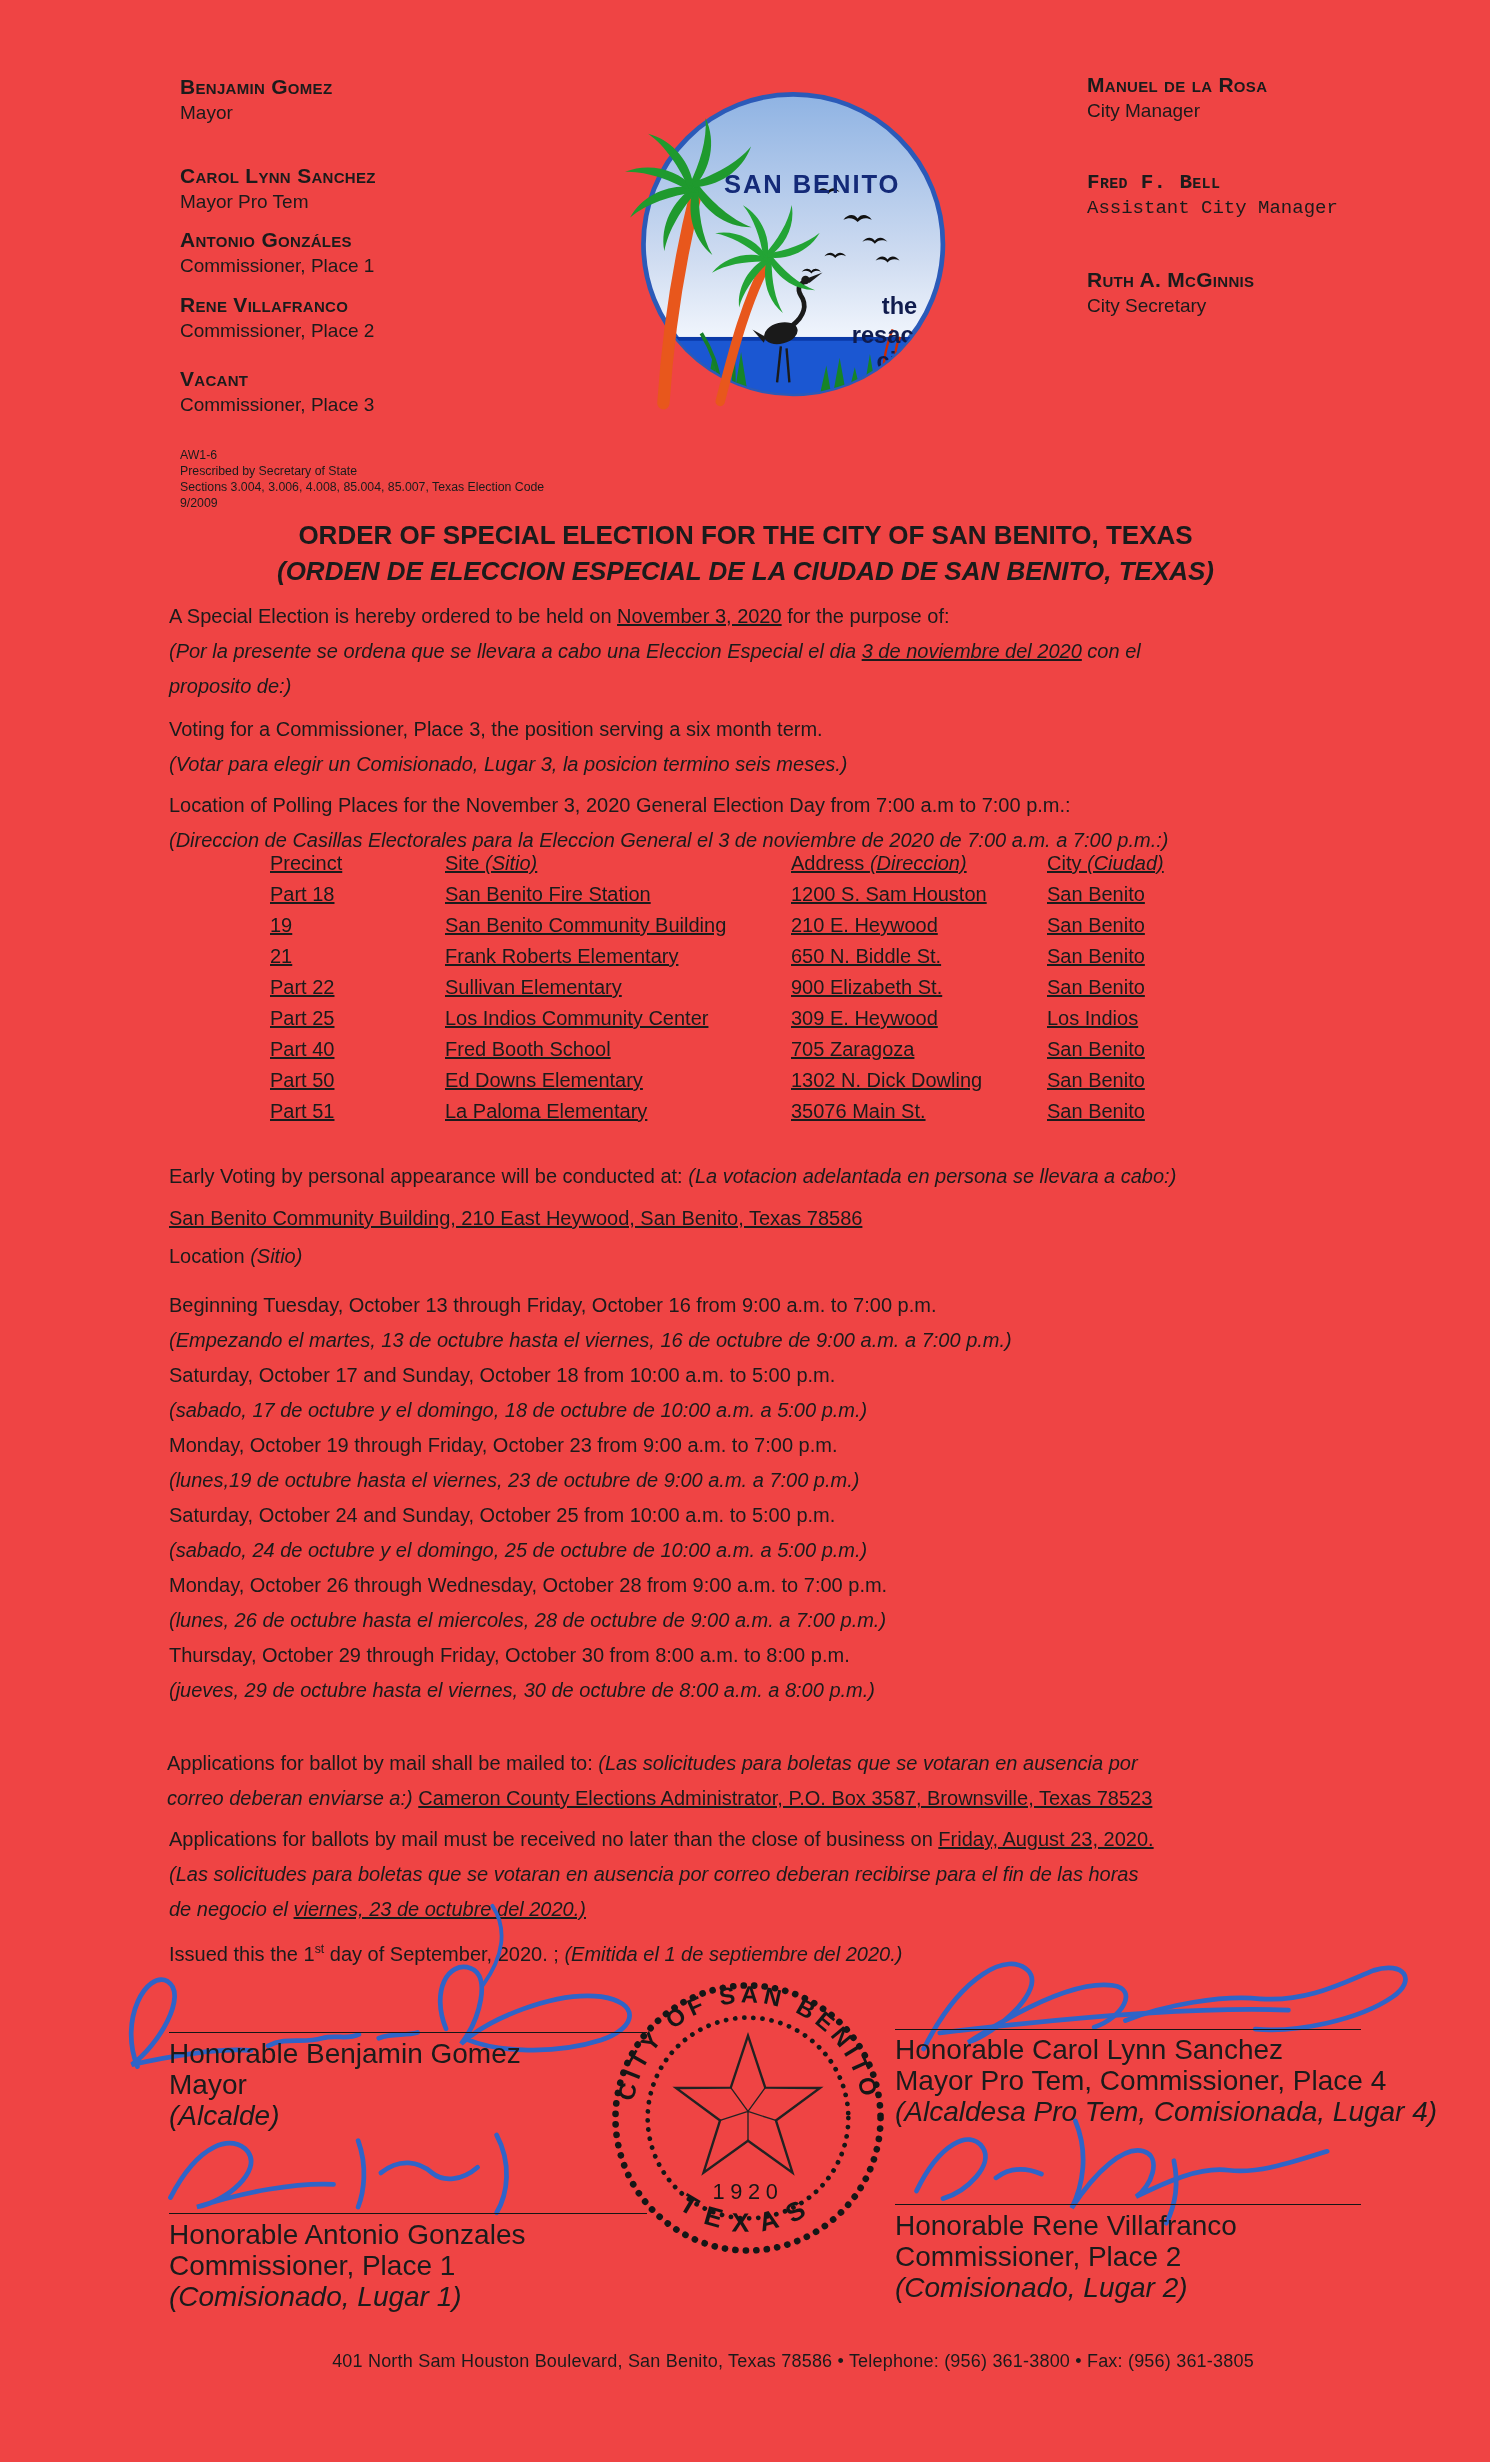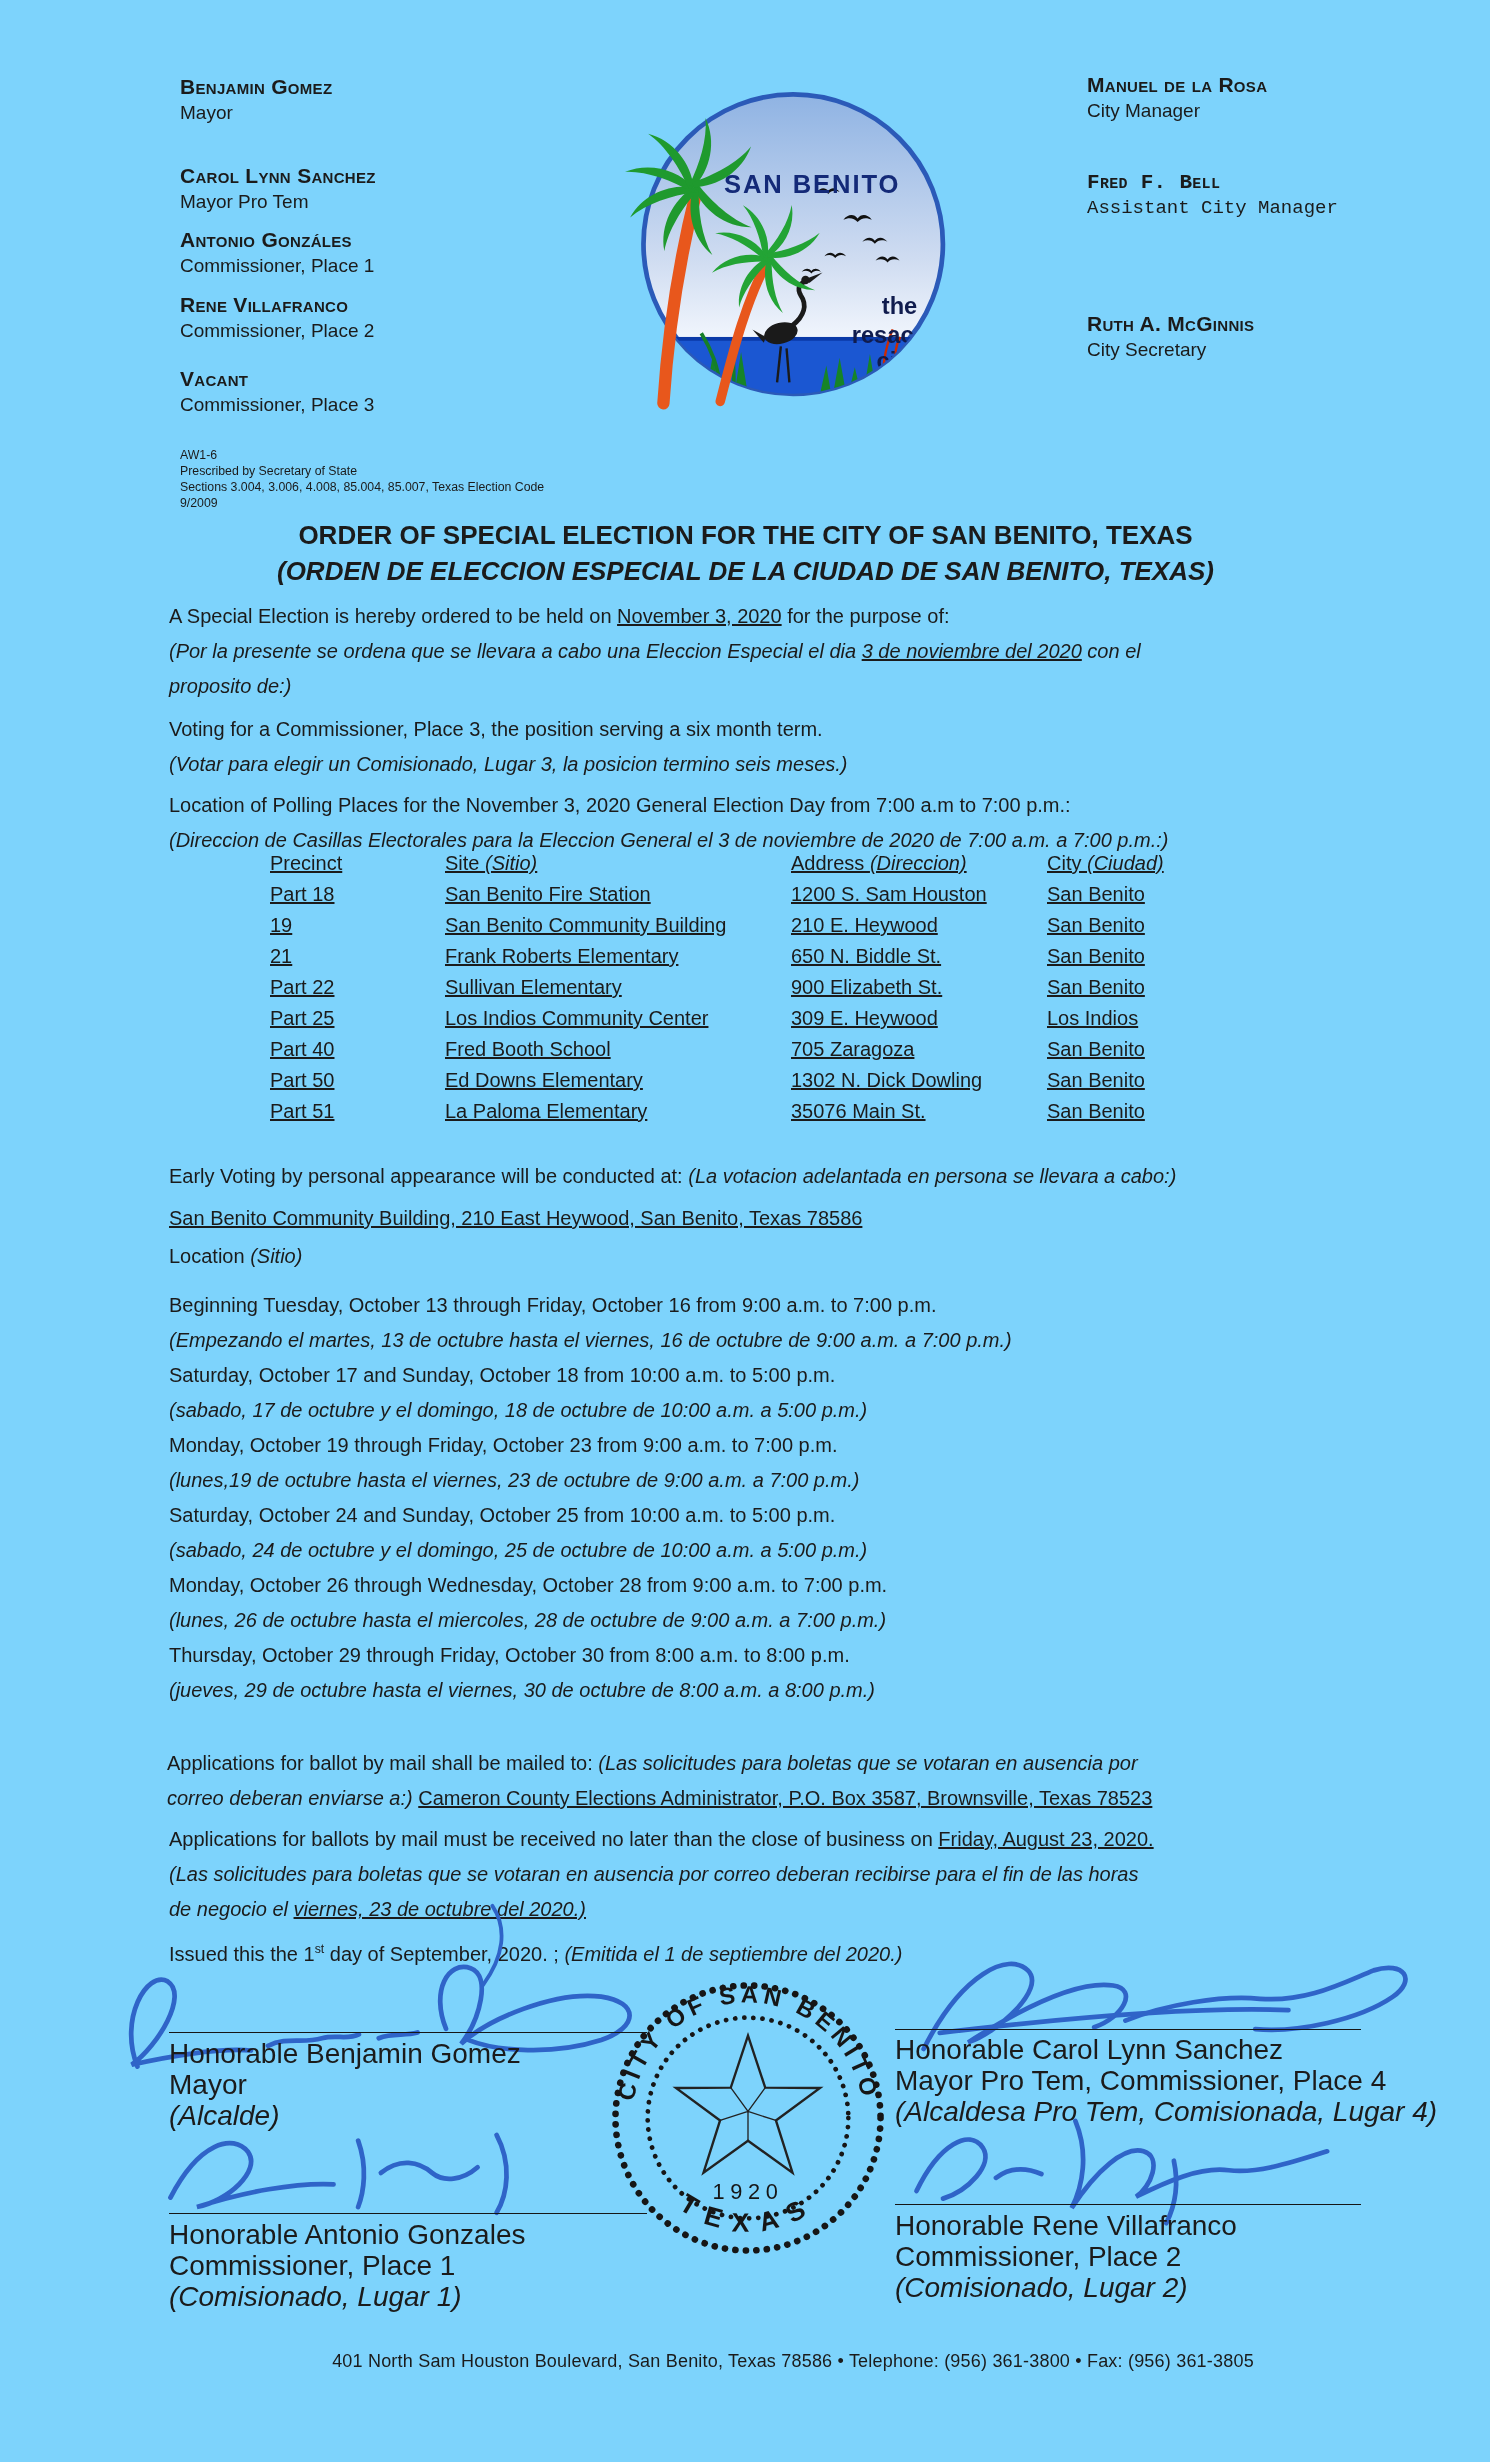--- a/index.html
+++ b/index.html
@@ -1,16 +1,16 @@
 <!DOCTYPE html>
 <html style="font-size:15px"><head>
 <meta charset="utf-8">
 <style>
   html,body{margin:0;padding:0;background:#9a9a9a;}
-  .page{position:relative;width:1491px;height:2462px;background:#7dd3fc;margin:0 auto;
+  .page{position:relative;width:1491px;height:2462px;background:#ef4444;margin:0 auto;
         font-family:"Liberation Sans", sans-serif;color:#1b1b1b;overflow:hidden;}
   .abs{position:absolute;}
   .name{font-variant:small-caps;font-weight:bold;font-size:21px;line-height:25.6px;letter-spacing:0.3px;}
   .role{font-size:19px;line-height:25.6px;}
   .formcode{font-size:12.3px;line-height:16px;}
   .doctitle{font-weight:bold;font-size:26px;line-height:36px;text-align:center;}
   .bt{font-size:20px;line-height:35px;}
   .it{font-style:italic;}
   .u{text-decoration:underline;}
   .sup{vertical-align:super;font-size:12.3px;}
@@ -49,21 +49,21 @@
   </div>
 
   <div class="abs" style="left:1087px;top:72px;">
     <div class="name">Manuel de la Rosa</div>
     <div class="role">City Manager</div>
   </div>
   <div class="abs" style="left:1087px;top:170px;font-family:Liberation Mono, monospace;">
     <div class="name">Fred F. Bell</div>
     <div class="role">Assistant City Manager</div>
   </div>
-  <div class="abs" style="left:1087px;top:267px;margin-top:44px;">
+  <div class="abs" style="left:1087px;top:267px;">
     <div class="name">Ruth A. McGinnis</div>
     <div class="role">City Secretary</div>
   </div>
 
   <svg class="abs" style="left:580px;top:81px;" width="379" height="330" viewBox="0 0 400 348">
     <defs>
       <linearGradient id="sky" x1="0" y1="0" x2="0" y2="1">
         <stop offset="0" stop-color="#8fb3e3"></stop>
         <stop offset="0.55" stop-color="#cfdcf1"></stop>
         <stop offset="0.8" stop-color="#eff4fc"></stop>

